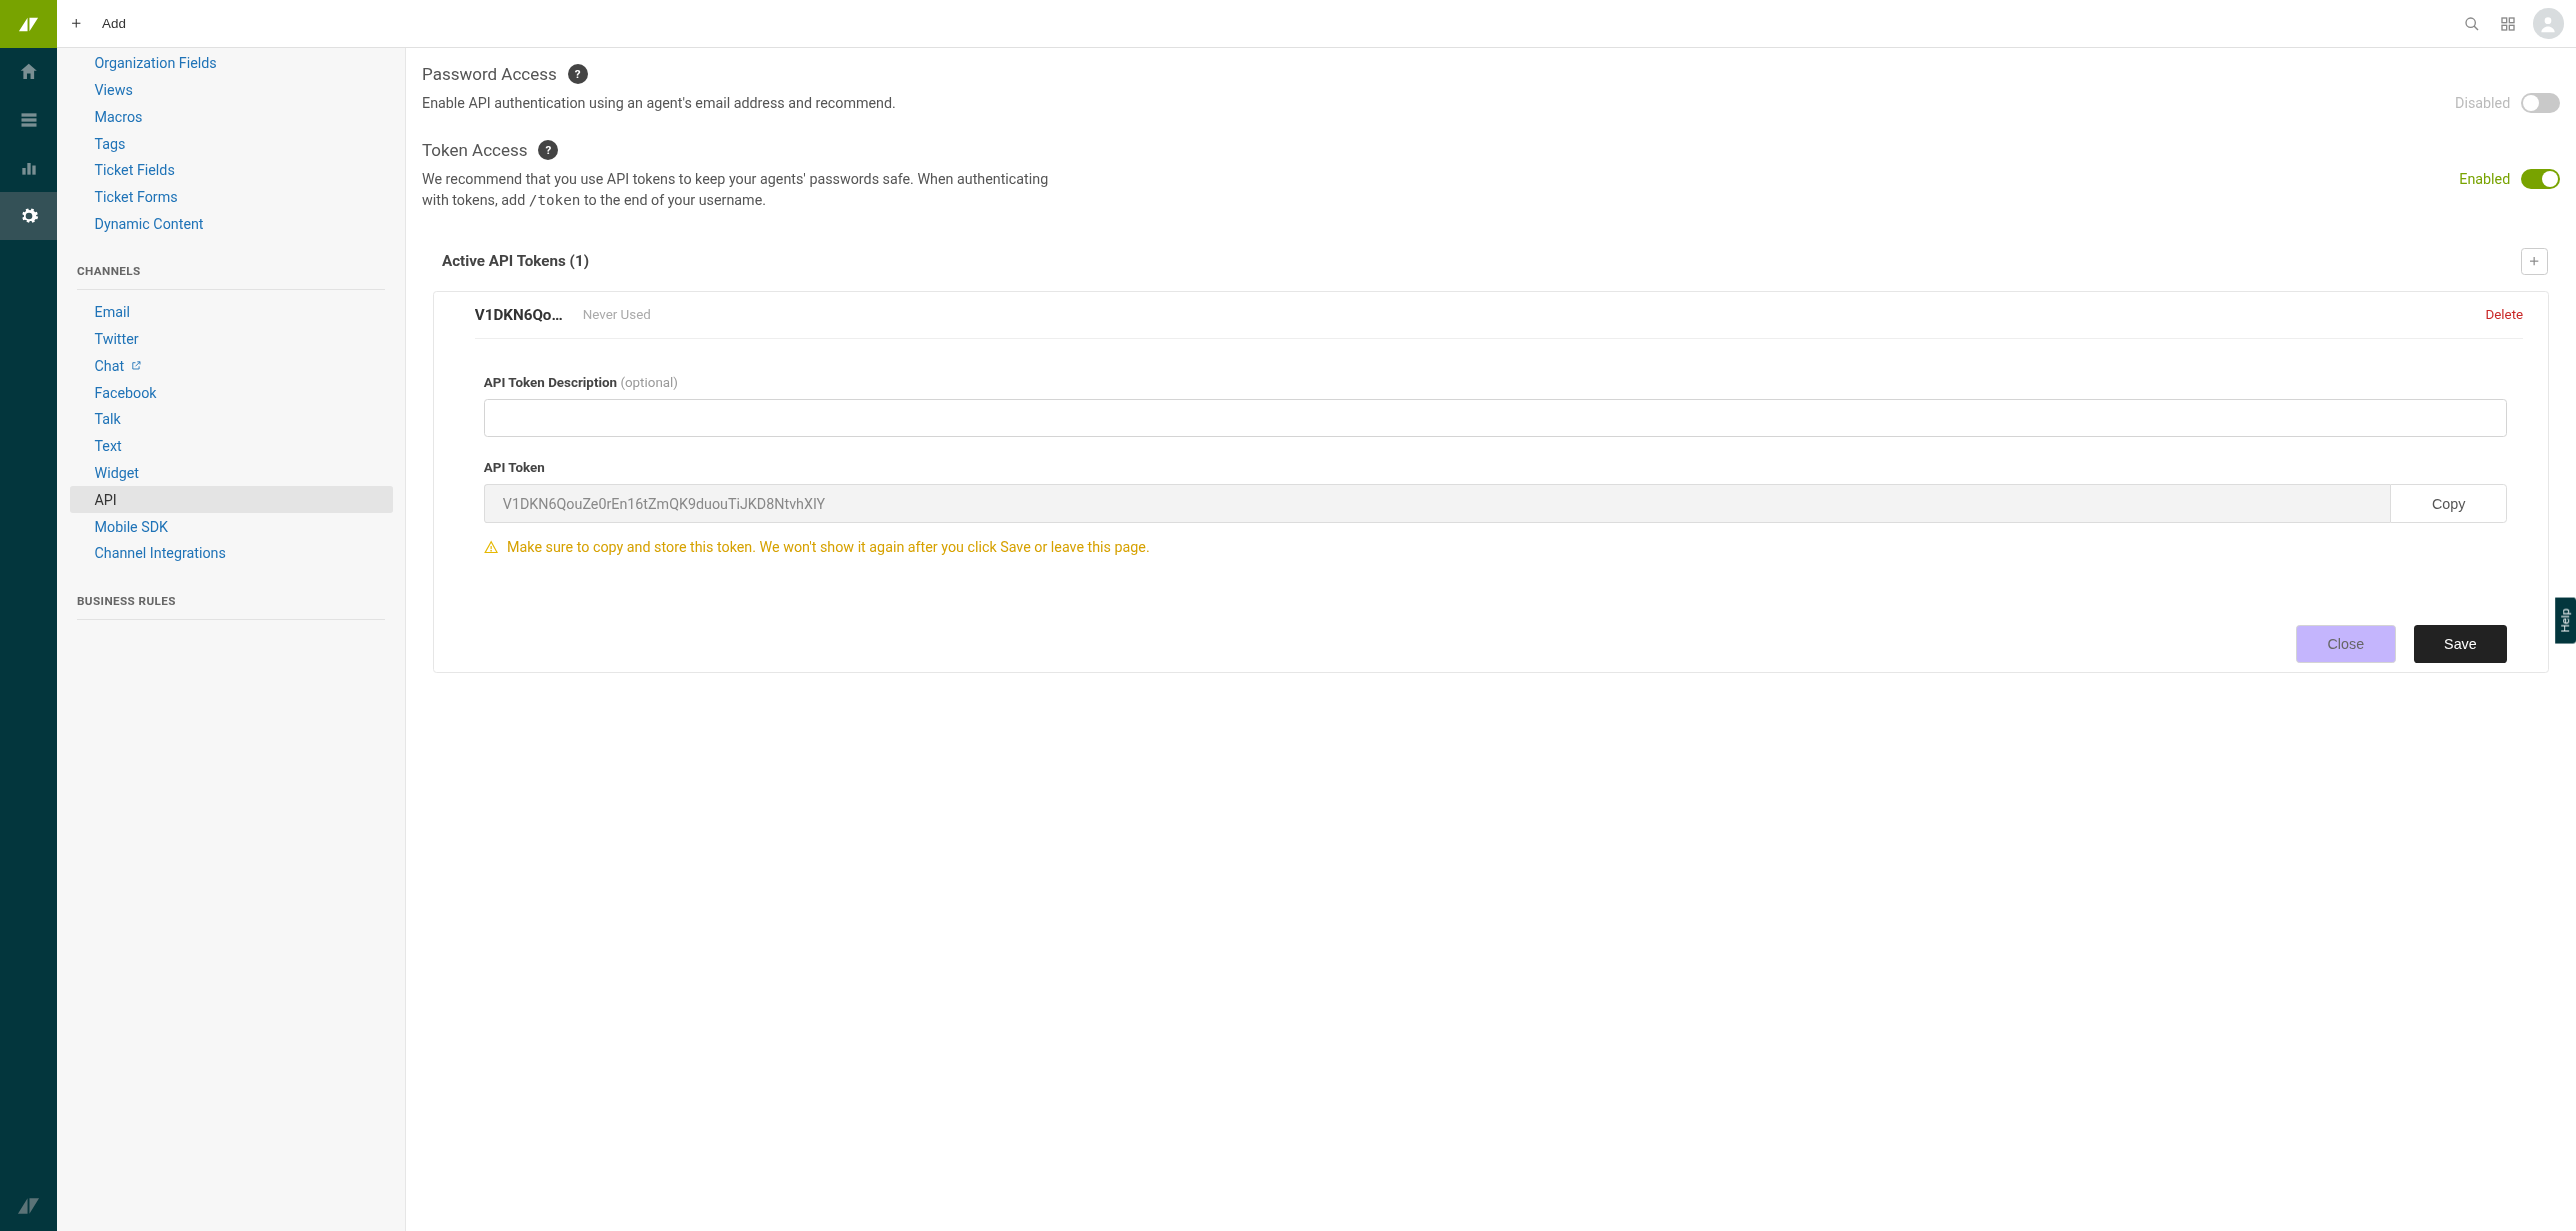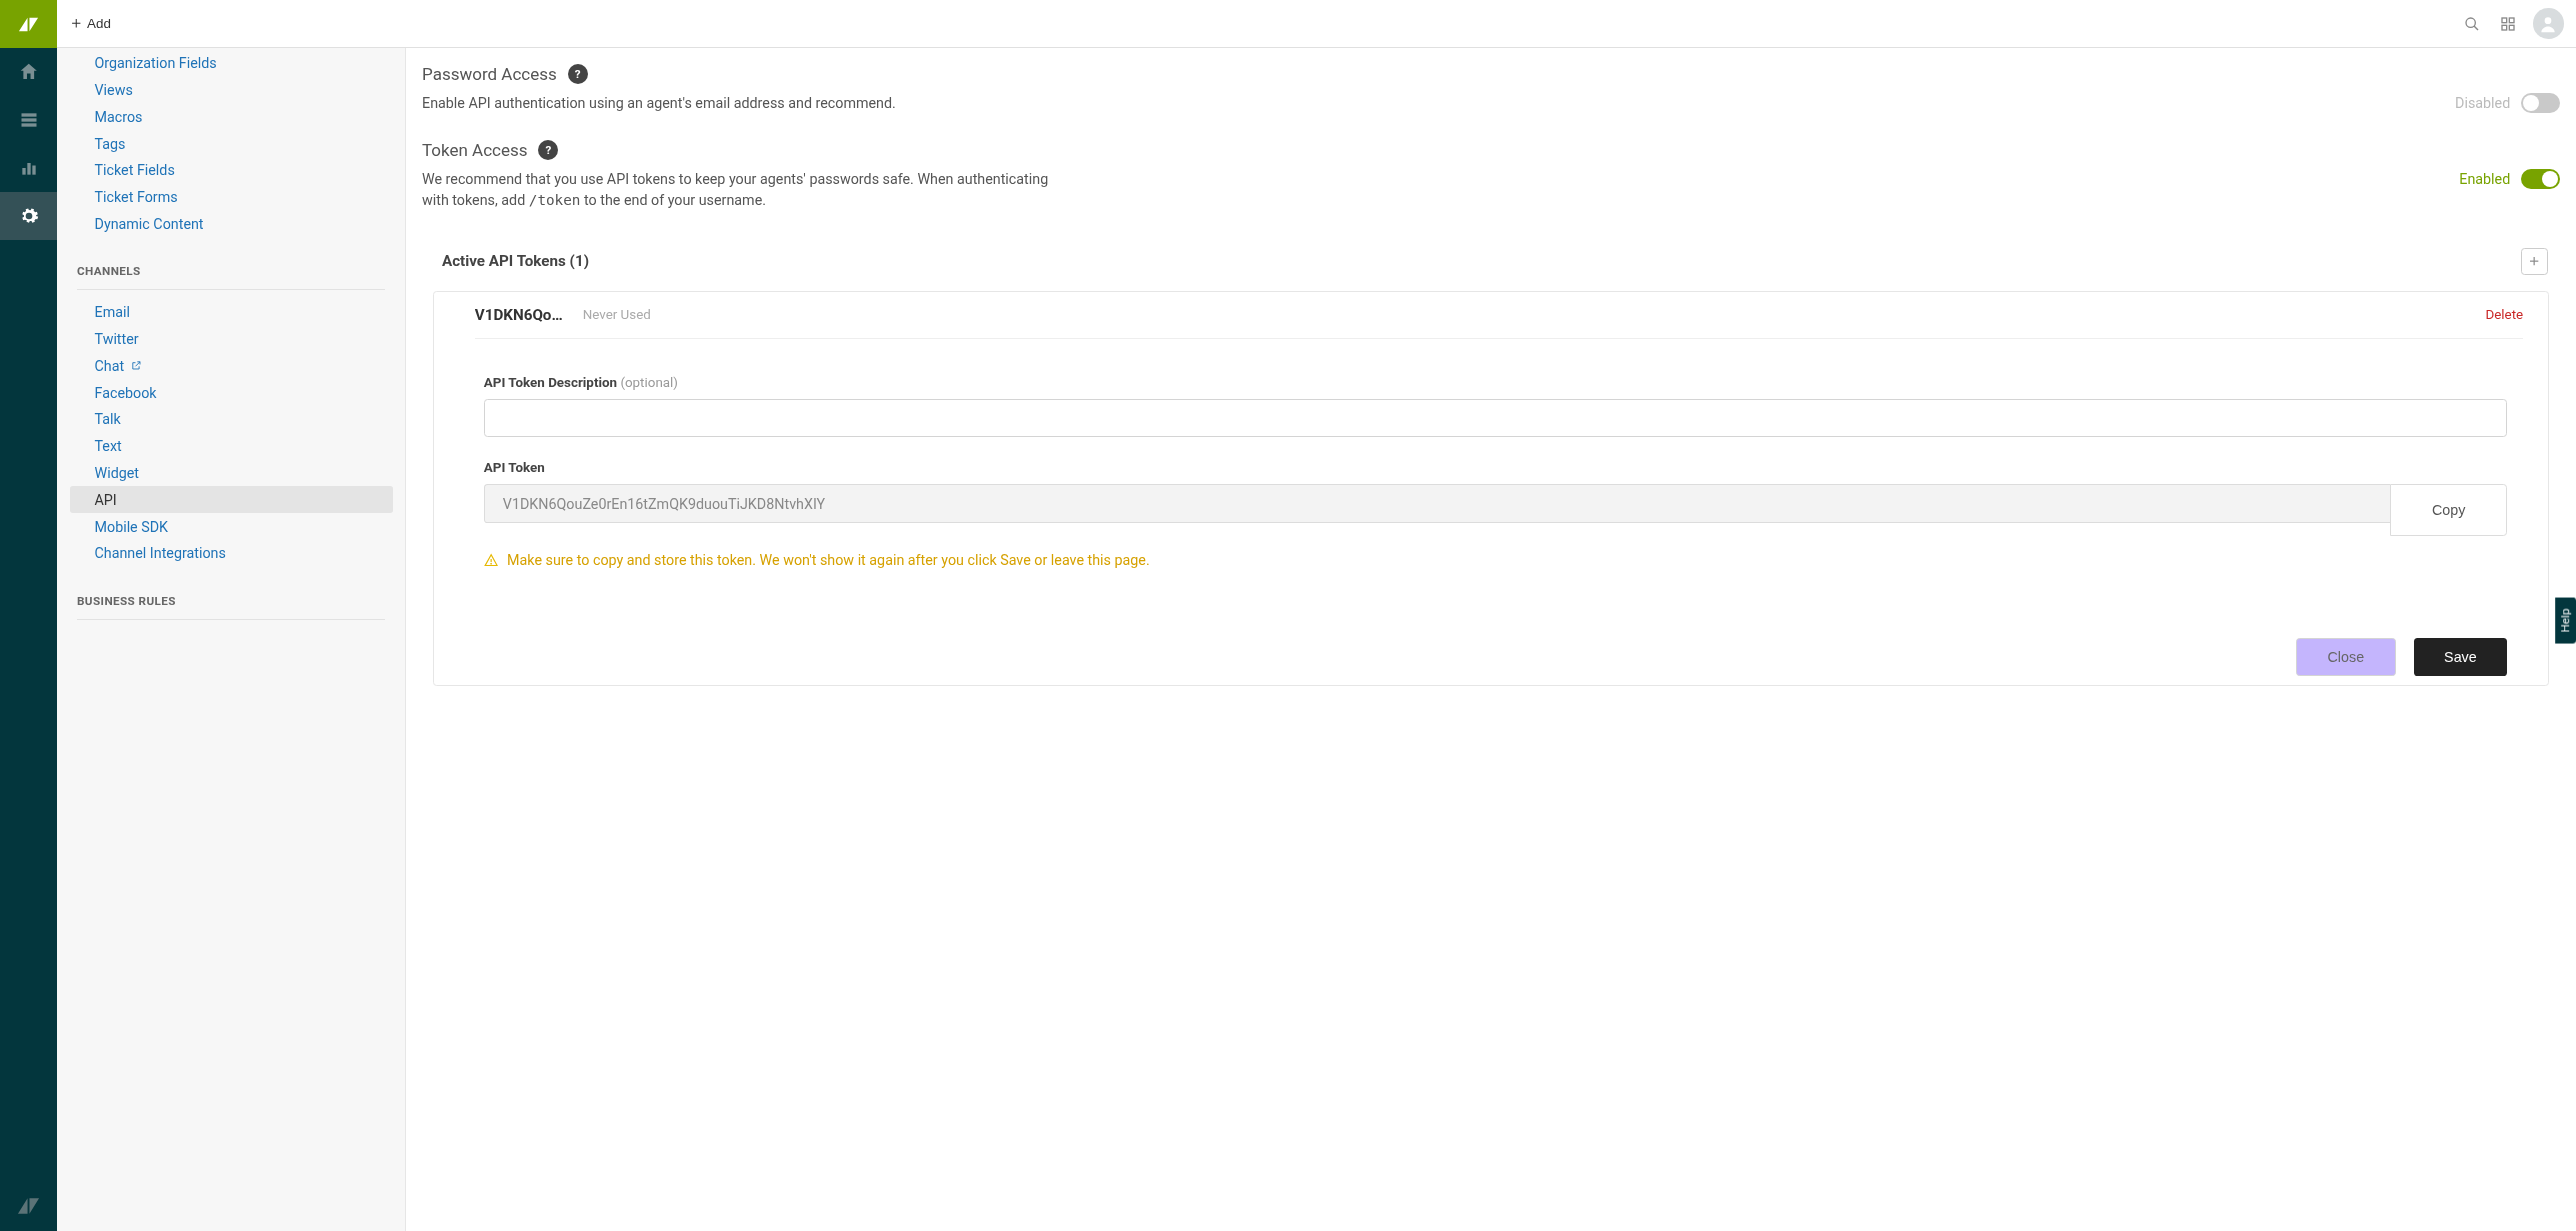--- a/index.html
+++ b/index.html
@@ -43,21 +43,21 @@
   
   .right { flex: 1; display: flex; flex-direction: column; min-width: 0; }
   .topbar {
     height: 48px;
     border-bottom: 0.9px solid #e0e0e0;
     display: flex; align-items: center;
     padding: 0 12.5px;
     flex-shrink: 0;
   }
   .add-btn {
-    display: flex; align-items: center; gap: 5px;
+    display: flex; align-items: center; gap: 20px;
     font-size: 13.4px; color: #333; cursor: pointer;
     background: none; border: none;
   }
   .topbar-spacer { flex: 1; }
   .topbar-icon {
     width: 36px; height: 36px;
     display: flex; align-items: center; justify-content: center;
     color: #888; cursor: pointer;
   }
   .avatar {
@@ -202,21 +202,21 @@
   .token-row { display: flex; border-radius: 18px; }
   .token-display {
     flex: 1; height: 39px;
     background: #f3f3f3; border: 0.9px solid #dcdcdc;
     border-right: none;
     border-radius: 3.6px 0 0 3.6px;
     display: flex; align-items: center;
     padding: 0 18px; color: #888; font-size: 14.3px;
   }
   .copy-btn {
-    width: 117px; height: 52px;
+    width: 117px; height: 39px;
     border: 0.9px solid #dcdcdc; border-radius: 0 3.6px 3.6px 0;
     background: #fff; color: #555; font-size: 14.3px;
     cursor: pointer;
   }
   .warn-row {
     display: flex; align-items: center; gap: 9px;
     color: #d6a100; font-size: 14.3px; margin-top: 16px;
   }
   .warn-icon { color: #e6b800; }
   .footer-buttons {

